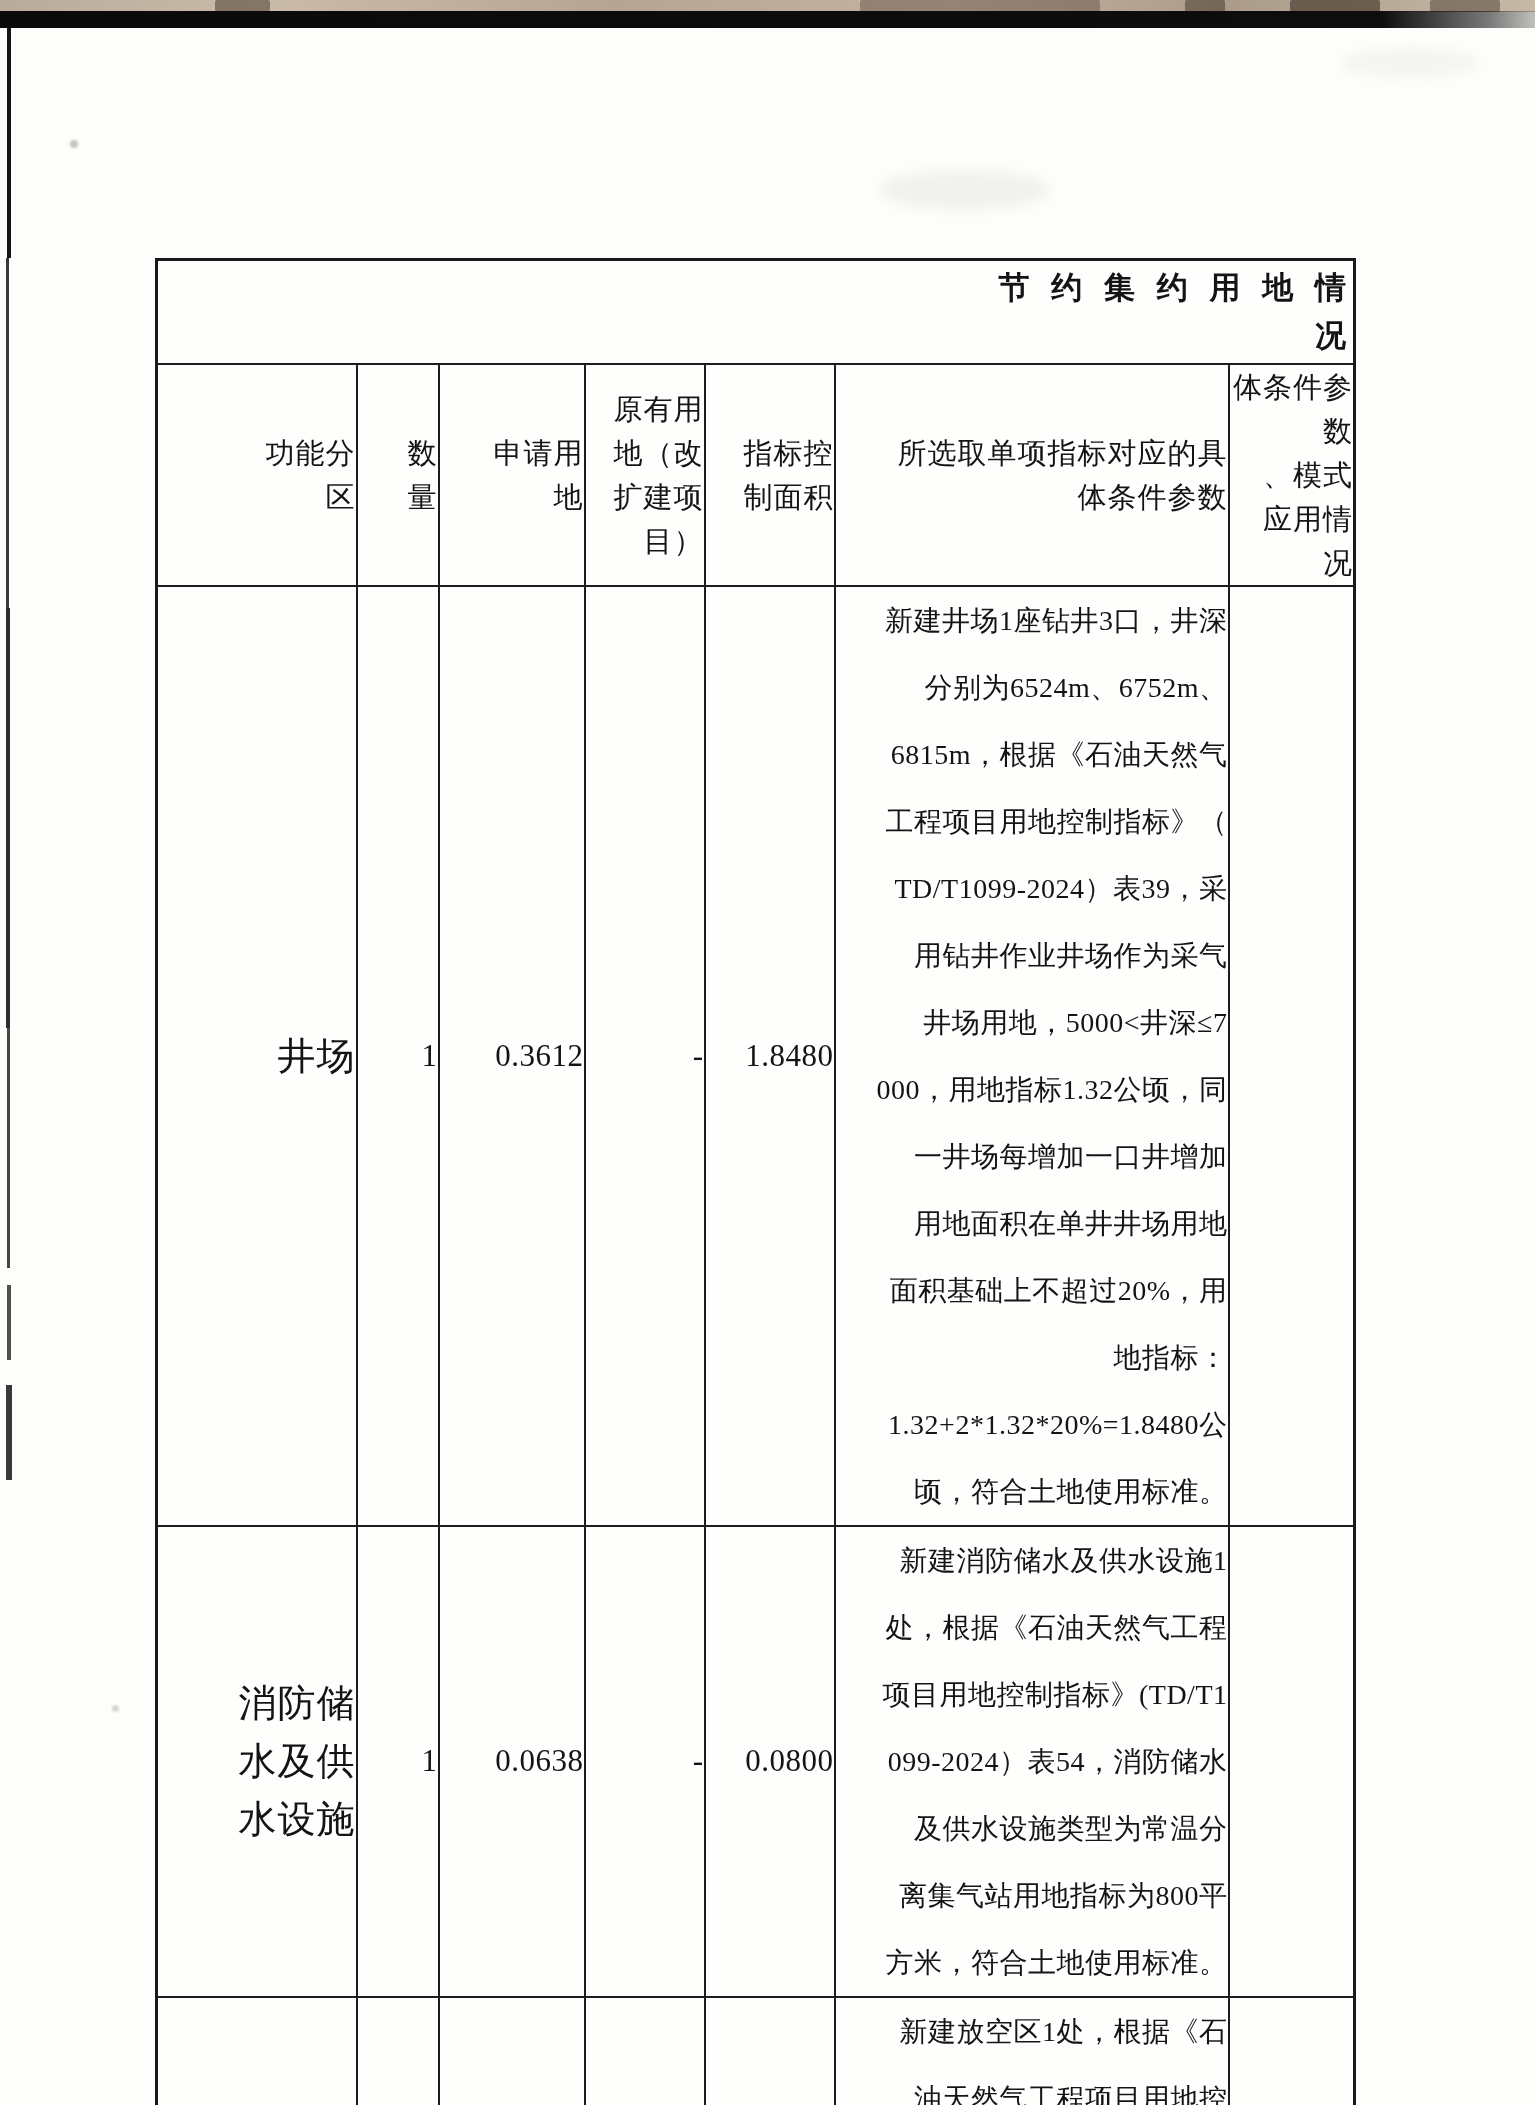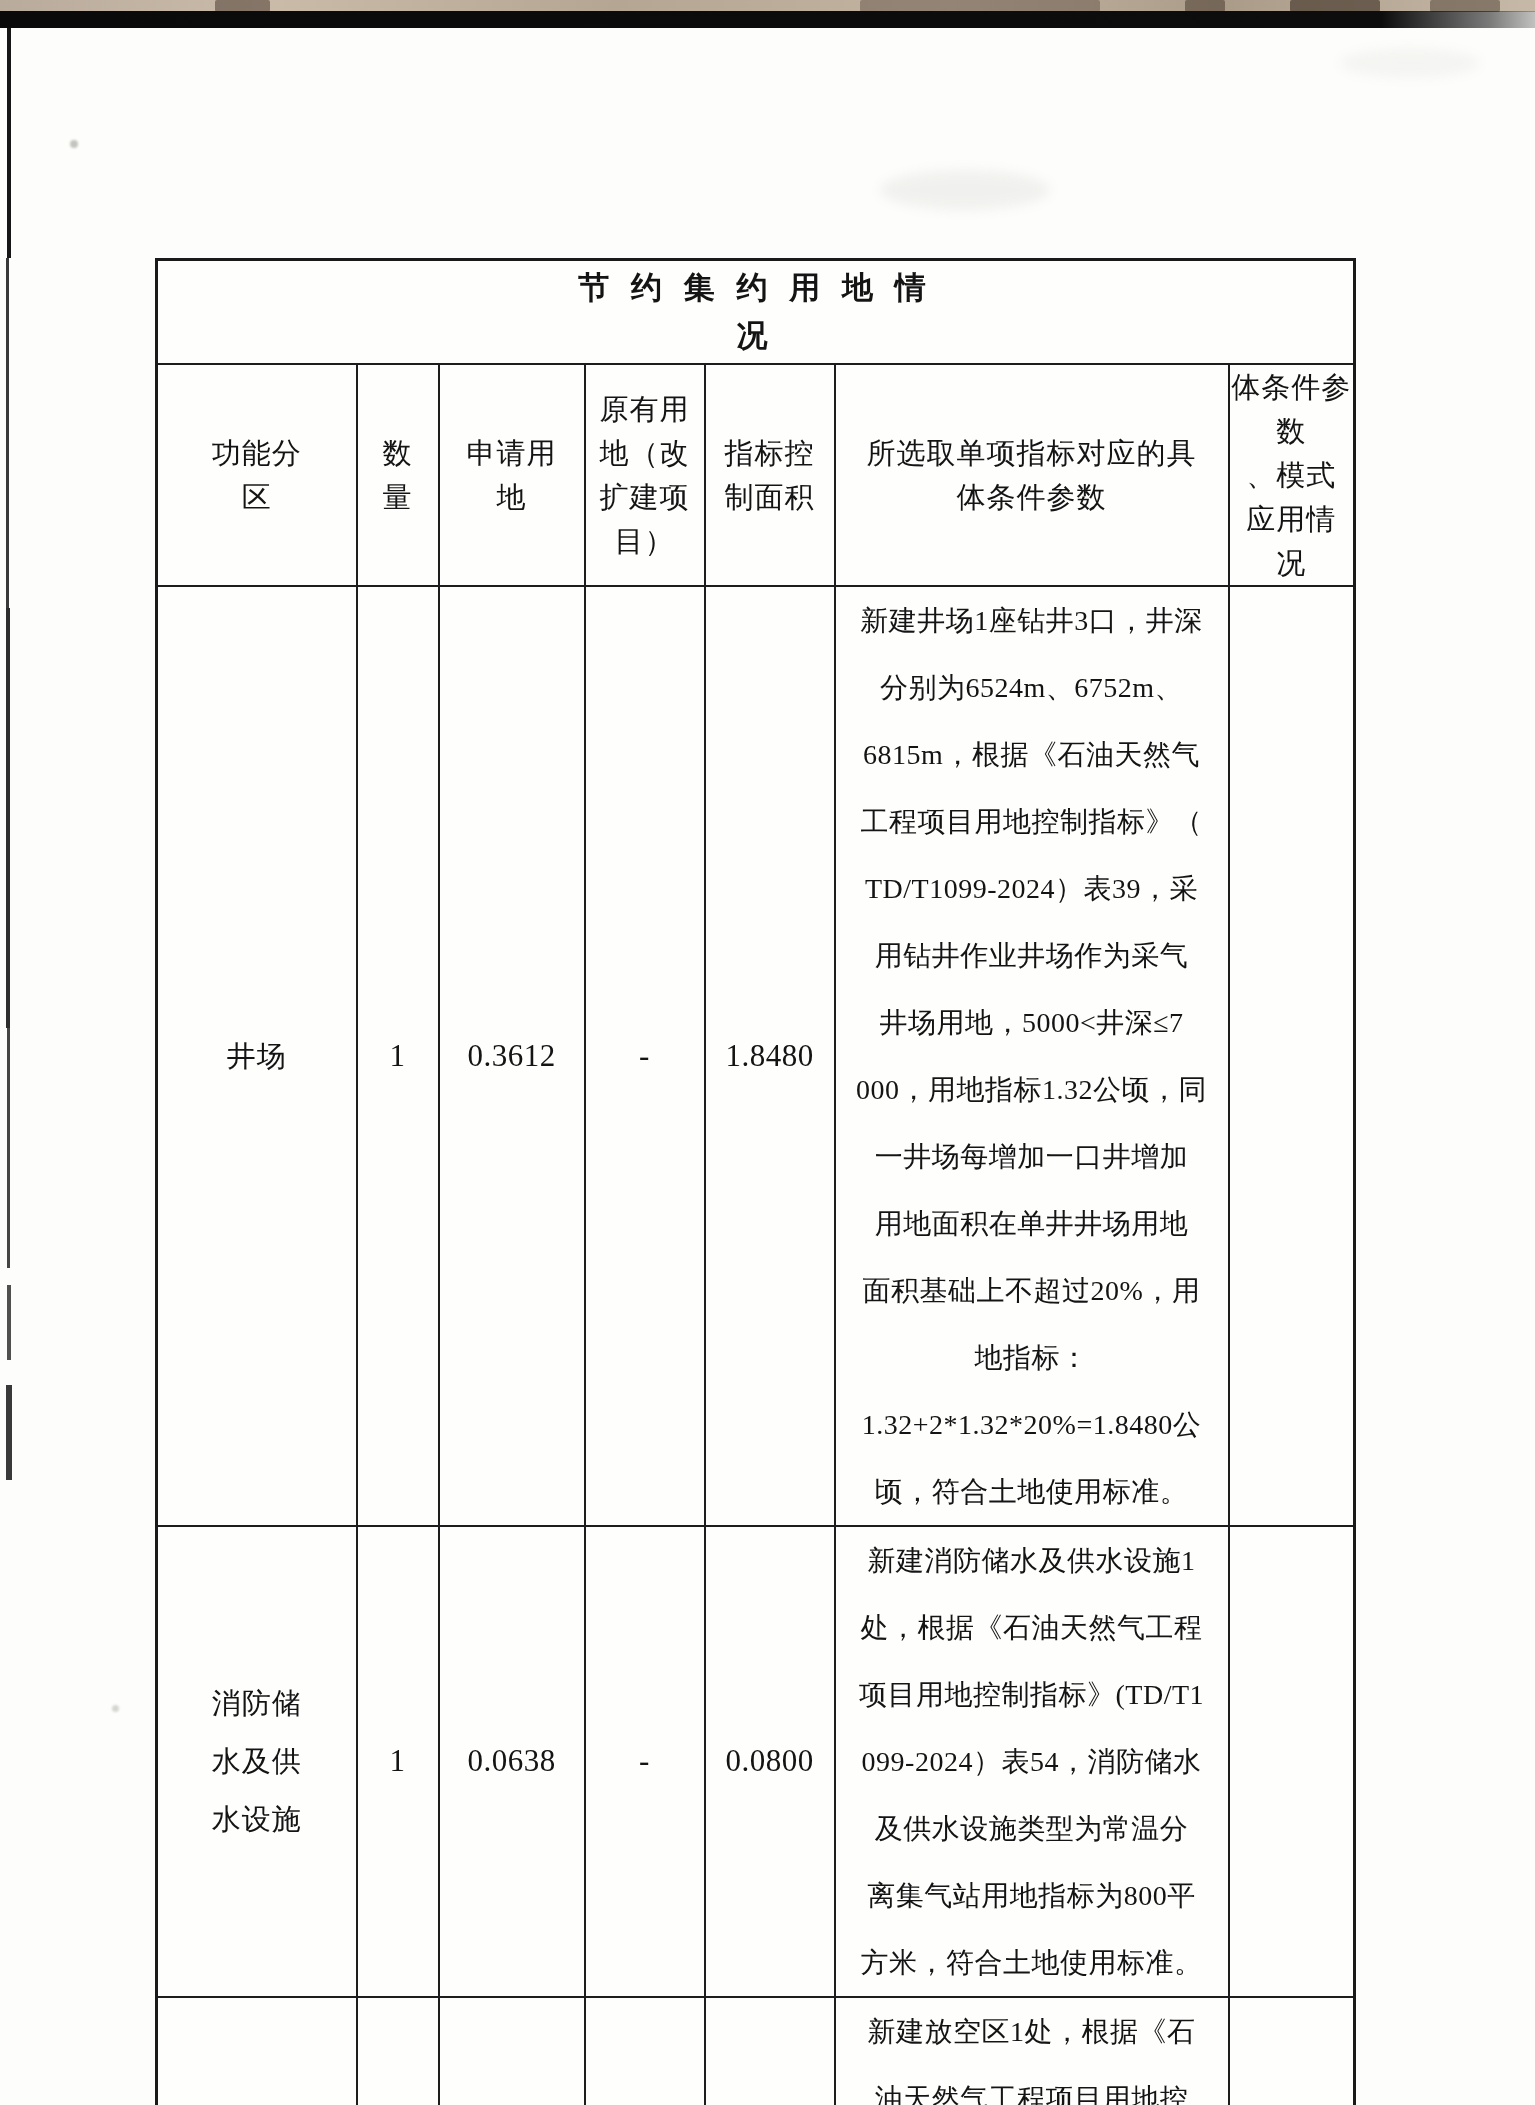--- a/index.html
+++ b/index.html
@@ -30,35 +30,35 @@
   table.landuse{
     position:absolute;left:155px;top:258px;
     width:1198px;
     border-collapse:collapse;
     table-layout:fixed;
     background:#fefefd;
   }
   table.landuse td{
     border:2.5px solid #1d1d1d;
     white-space:pre-line;
-    text-align:center;
+    text-align:right;
     vertical-align:middle;
     padding:0;
     overflow:hidden;
   }
   table.landuse{border:3.5px solid #1a1a1a;}
 
   .cell-title{
     font-size:31px;font-weight:bold;letter-spacing:7px;
     line-height:48px;padding-top:6px;padding-left:64px;
   }
   .cell-header{
     font-size:29px;line-height:44px;letter-spacing:1px;margin-left:12px;
   }
-  .cell-zone{font-size:29px;line-height:58px;letter-spacing:1px;border-radius:15px;}
+  .cell-zone{font-size:38px;line-height:58px;letter-spacing:1px;border-radius:15px;}
   .cell-num{font-size:31px;letter-spacing:.5px;}
   .cell-params{
     text-align:left;vertical-align:top;
     font-size:28px;line-height:67px;letter-spacing:.5px;
     padding:4px 8px 2px 13px;
   }
   .cell-tech{font-size:29px;}
 </style>
 </head>
 <body>

